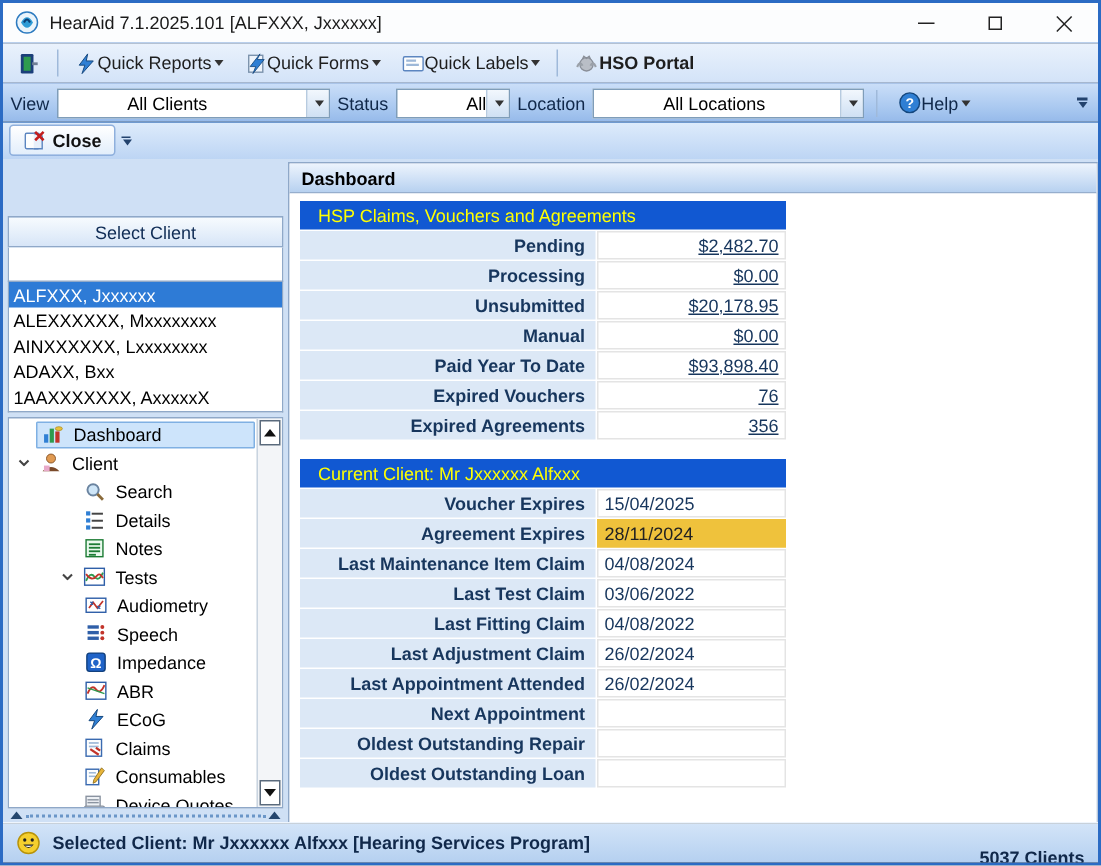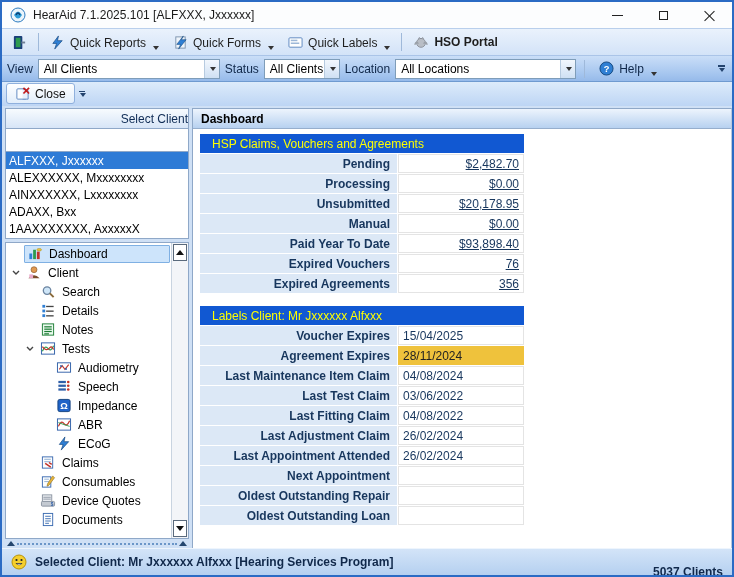--- a/index.html
+++ b/index.html
@@ -34,83 +34,83 @@
   .glyph-close::after{ transform:rotate(-45deg); }
 
   
   .toolbar1{
     height:28px; flex:0 0 auto;
     background:linear-gradient(#eaf2fc,#d3e3f8);
     border-top:1px solid #b9cfec; border-bottom:1px solid #aac4e8;
     display:flex; align-items:center; padding:0 4px; gap:2px;
     font-size:12px; color:#1e1e1e;
   }
-  .tb-btn{ display:flex; align-items:flex-end; gap:5px; padding:2px 6px; border-radius:2px; white-space:nowrap; }
+  .tb-btn{ display:flex; align-items:center; padding:2px 6px; border-radius:2px; white-space:nowrap; }
   .tb-bold{ font-weight:bold; }
   .sep{ width:1px; height:18px; background:#9fb9da; margin:0 3px; flex:0 0 auto; }
   .dd-arrow{ width:0; height:0; border-left:3px solid transparent; border-right:3px solid transparent; border-top:4px solid #333; margin-left:2px; }
 
   .toolbar2{
     height:26px; flex:0 0 auto;
     background:linear-gradient(#cadef8,#a6c6ef 70%,#96baea);
     border-bottom:1px solid #6f9ad0;
     display:flex; align-items:center; padding:0 5px; gap:5px;
     font-size:12px; color:#10284a;
   }
   .combo{
     height:20px; background:#fff; border:1px solid #7f9db9;
     display:flex; align-items:center; font-size:12px; color:#000;
   }
-  .combo-text{ padding:0 5px; flex:1; white-space:nowrap; overflow:hidden; }
+  .combo-text{ padding:0 5px; flex:1; white-space:nowrap; overflow:hidden;margin-left:41px; }
   .combo-btn{ width:15px; height:100%; border-left:1px solid #b7cbe0;
     background:linear-gradient(#f2f7fd,#cfe0f3); display:flex; align-items:center; justify-content:center; }
   .overflow-chevron{ margin-left:auto; display:flex; flex-direction:column; align-items:center; gap:1px; padding-right:2px; }
   .overflow-chevron i{ display:block; width:7px; height:2px; background:#23436e; }
   .overflow-chevron .dd-arrow{ border-top-color:#23436e; }
 
   .toolbar3{
     height:24px; flex:0 0 auto;
     background:linear-gradient(#ddebfb,#bdd5f4);
-    display:flex; align-items:flex-start; padding:1px 7px 0 4px; gap:1px;
+    display:flex; align-items:flex-start; padding:1px 7px 0 4px; gap:1px;font-weight:bold;
   }
   .close-btn{
     display:flex; align-items:center; gap:5px; height:21px; padding:0 8px;
     background:linear-gradient(#ffffff,#e2eefb);
     border:1px solid #8fb0dd; border-radius:3px; font-size:12px; color:#111;
   }
   .mini-overflow{ width:13px; height:18px; margin-top:2px; display:flex; flex-direction:column; align-items:center; justify-content:center; gap:1px; }
   .mini-overflow i{ display:block; width:6px; height:1px; background:#23436e; }
   .mini-overflow .dd-arrow{ border-top-color:#23436e; border-left-width:3px; border-right-width:3px; }
 
   
   .bodyarea{ flex:1; display:flex; background:#cfe0f5; overflow:hidden; padding:2px 0 0 3px; }
 
   .left-panel{ width:184px; flex:0 0 auto; display:flex; flex-direction:column; overflow:hidden; }
   .select-client-btn{
     height:21px; flex:0 0 auto;
     background:linear-gradient(#f7fbfe,#d7e5f7);
     border:1px solid #8fa8c8;
-    display:flex; align-items:center; justify-content:flex-end;
-    font-size:12px; color:#0f2c55;
+    display:flex; align-items:center; justify-content:center;
+    font-size:12px; color:#0f2c55;margin-top:36px;
   }
   .client-search{ height:23px; flex:0 0 auto; background:#fff; border:1px solid #8fa8c8; border-top:none; }
   .client-list{ flex:0 0 auto; background:#fff; border:1px solid #8fa8c8; border-top:none; font-size:12px; padding-bottom:1px; }
   .client-item{ height:17px; display:flex; align-items:center; padding:0 3px; color:#000; white-space:nowrap; overflow:hidden; }
   .client-item.selected{ background:#2e7bd6; color:#fff; }
 
   .tree-wrap{ margin-top:3px; flex:1; background:#fff; border:1px solid #8fa8c8; display:flex; overflow:hidden; }
   .tree{ flex:1; padding-top:1px; font-size:12px; color:#000; overflow:hidden; }
   .tree-row{ height:19px; display:flex; align-items:center; white-space:nowrap; }
   .chev{ width:16px; flex:0 0 auto; display:flex; align-items:center; justify-content:center; }
   .chev svg{ display:block; }
   .tree-icon{ width:16px; height:15px; flex:0 0 auto; margin-right:6px; }
   .tree-label{ padding:1px 4px 1px 0; }
   .tree-row.selected .row-core{ background:#cde4fb; border:1px solid #7fb0e3; border-radius:1px; }
   .row-core{ display:flex; align-items:center; padding:0 2px; height:18px; flex:1; margin-right:1px; }
-  .lvl0{ padding-left:2px; } .lvl1{ padding-left:16px;text-align:right; } .lvl2{ padding-left:32px; }
+  .lvl0{ padding-left:2px; } .lvl1{ padding-left:31px;text-align:right; } .lvl2{ padding-left:32px; }
 
   .tree-scroll{ width:17px; flex:0 0 auto; background:#f3f5f8; border-left:1px solid #c9d4e0;
     display:flex; flex-direction:column; justify-content:space-between; }
   .scroll-btn{ height:17px; background:#fff; border:1px solid #5a6a7c; margin:1px; display:flex; align-items:center; justify-content:center; }
   .tri-up{ width:0; height:0; border-left:4px solid transparent; border-right:4px solid transparent; border-bottom:5px solid #111; }
   .tri-down{ width:0; height:0; border-left:4px solid transparent; border-right:4px solid transparent; border-top:5px solid #111; }
 
   .splitter{ height:9px; flex:0 0 auto; display:flex; align-items:center; padding:0 2px; gap:2px; }
   .splitter .dots{ flex:1; border-top:2px dotted #6b96c8; height:0; }
   .splitter .tri-up{ border-bottom-color:#24466e; }
@@ -545,21 +545,21 @@
             <div class="tbl-label">Expired Vouchers</div>
             <div class="tbl-value">76</div>
           </div>
           <div class="tbl-row">
             <div class="tbl-label">Expired Agreements</div>
             <div class="tbl-value">356</div>
           </div>
         </div>
 
         <div class="tbl">
-          <div class="tbl-header">Labels Client: Mr Jxxxxxx Alfxxx</div>
+          <div class="tbl-header">Current Client: Mr Jxxxxxx Alfxxx</div>
           <div class="tbl-row">
             <div class="tbl-label">Voucher Expires</div>
             <div class="tbl-value">15/04/2025</div>
           </div>
           <div class="tbl-row">
             <div class="tbl-label">Agreement Expires</div>
             <div class="tbl-value highlight">28/11/2024</div>
           </div>
           <div class="tbl-row">
             <div class="tbl-label">Last Maintenance Item Claim</div>

